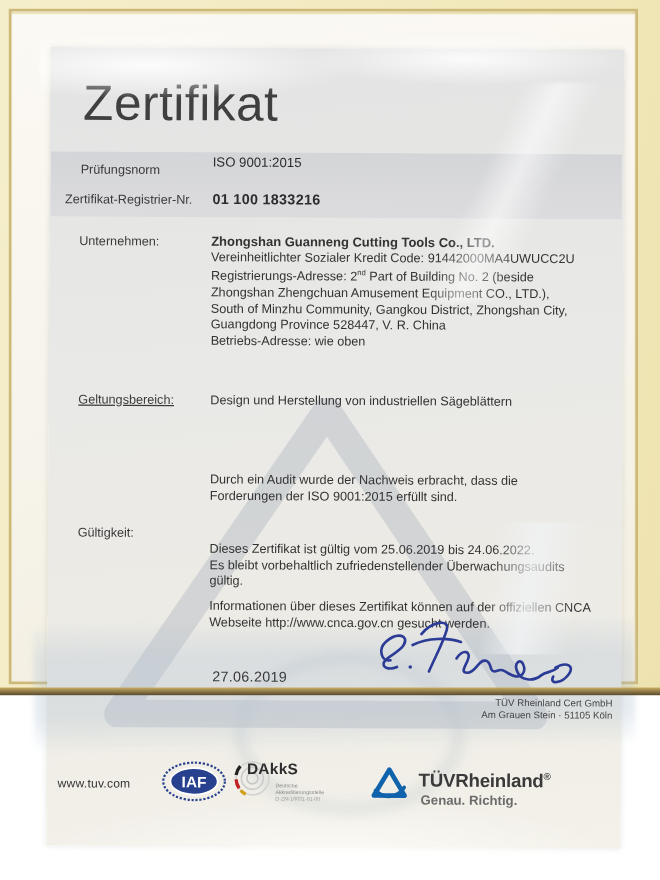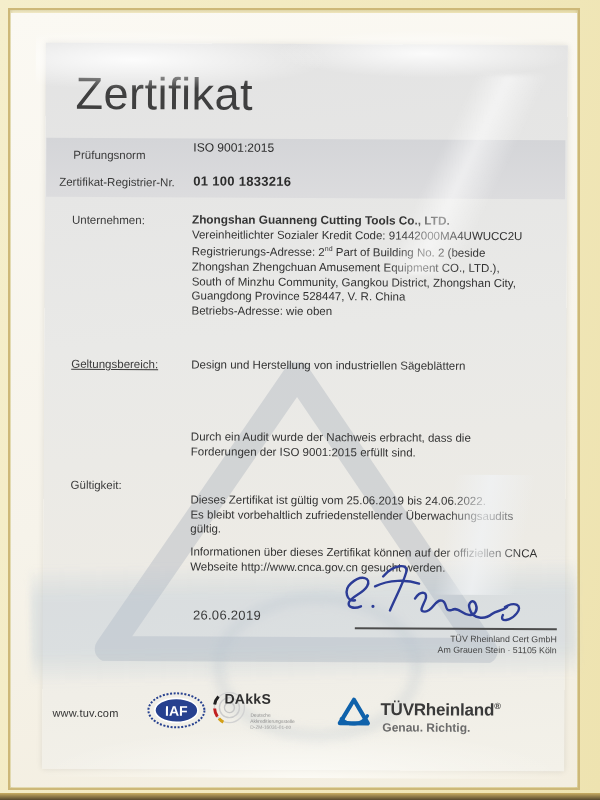--- a/index.html
+++ b/index.html
@@ -1,19 +1,19 @@
 <!DOCTYPE html>
 <html><head>
 <meta charset="utf-8">
 <style>
   * { margin:0; padding:0; box-sizing:border-box; }
   html,body { width:600px; height:800px; overflow:hidden;
     font-family:"Liberation Sans", sans-serif; }
 
-  .photo { position:relative; width:600px; height:800px;
+  .photo { position:relative; width:600px; height:632px;
     background:linear-gradient(100deg,#f5eecb,#f2e9be 55%,#eee3b0); }
 
   .frame-bottom { position:absolute; left:0; right:0; bottom:0; height:7px;
     background:linear-gradient(#c9ad62,#57492f); }
 
   .frame-line { position:absolute; left:8px; top:8px; right:20px; bottom:10px;
     border:2px solid #cdb878; box-shadow:inset 0 0 4px rgba(120,100,40,.35); }
 
   .mat { position:absolute; left:11px; top:13px; right:23px; bottom:13px;
     background:linear-gradient(170deg,#fbf9f3,#f6f3ea 60%,#f3eee0); }
@@ -149,21 +149,21 @@
     <div class="audit">Durch ein Audit wurde der Nachweis erbracht, dass die Forderungen der ISO 9001:2015 erfüllt sind.</div>
 
     <div class="lbl validity-lbl">Gültigkeit:</div>
     <div class="validity-val">
       <div>Dieses Zertifikat ist gültig vom 25.06.2019 bis 24.06.2022.</div>
       <div>Es bleibt vorbehaltlich zufriedenstellender Überwachungsaudits gültig.</div>
     </div>
 
     <div class="info">Informationen über dieses Zertifikat können auf der offiziellen CNCA Webseite http://www.cnca.gov.cn gesucht werden.</div>
 
-    <div class="issue-date">26.06.2019</div>
+    <div class="issue-date">27.06.2019</div>
 
     <svg class="signature" width="220" height="72" viewBox="0 0 220 72">
       <g fill="none" stroke="#2c3c96" stroke-width="2.4" stroke-linecap="round">
         <path d="M16 44 C8 46 4 34 12 27 C22 18 33 21 28 30 C24 37 13 40 10 46 C8 51 15 53 22 50"></path>
         <path d="M44 20 C54 8 70 6 67 16 C64 27 57 40 51 54"></path>
         <path d="M36 30 C50 23 68 23 80 27"></path>
         <path d="M76 42 C82 33 90 35 86 44 C83 51 80 55 86 55 C94 55 96 42 103 44 C109 46 105 56 113 53 C120 50 122 57 130 58 C136 59 139 53 137 48 C135 41 128 45 131 53 C134 62 146 63 153 57 C158 53 162 55 168 50"></path>
         <path d="M166 50 C176 44 184 48 178 56 C172 64 160 66 164 58"></path>
       </g>
       <circle cx="34" cy="50" r="1.6" fill="#2c3c96"></circle>

